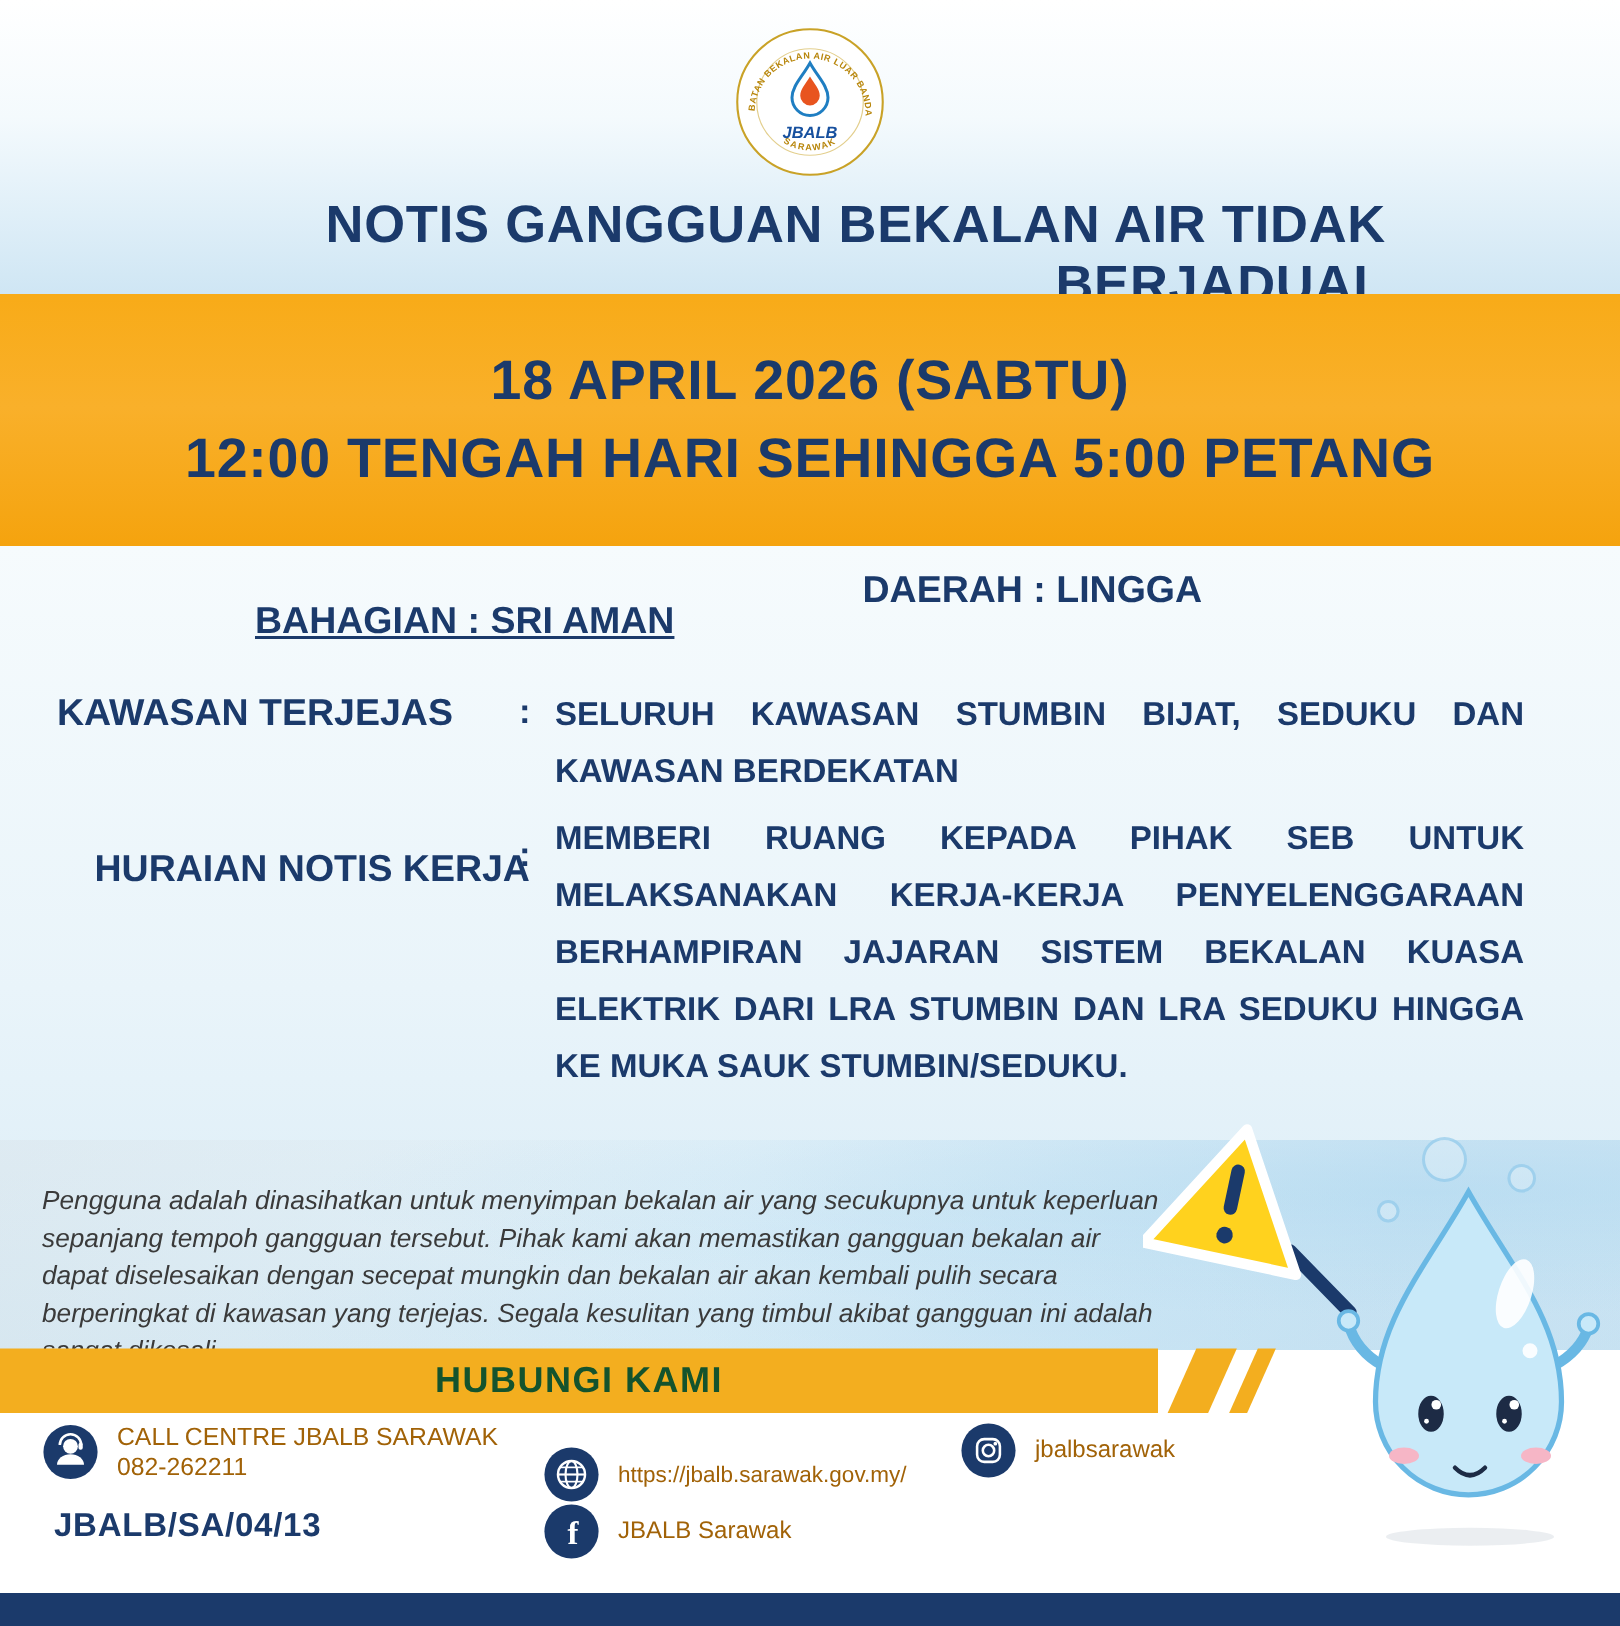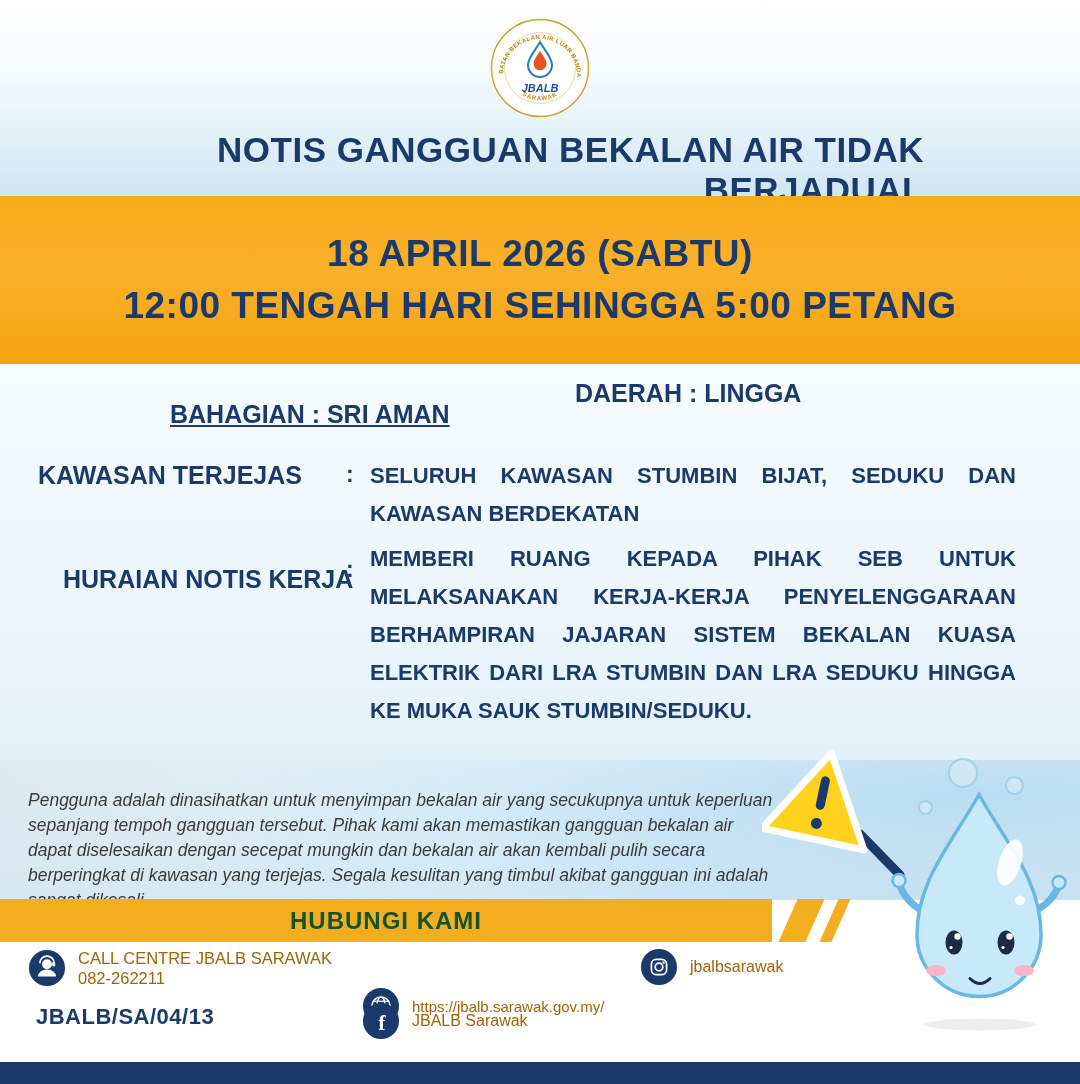--- a/index.html
+++ b/index.html
@@ -64,21 +64,21 @@
   }
   .hubungi-bar span { color:#14532d; font-size:24px; font-weight:bold; letter-spacing:1px; }
   .bar-stripe { position:absolute; top:899px; height:43px; background:#f3ae1f; transform:skewX(-24deg); }
   .bar-stripe.s1 { left:788px; width:27px; }
   .bar-stripe.s2 { left:829px; width:12px; }
   
   .contact-item { position:absolute; display:flex; align-items:center; gap:12px; }
   .contact-item .txt { color:#a16207; font-weight:normal; }
   .cc-item   { left:28px;  top:948px; }
   .cc-item .txt { font-size:16.5px; line-height:20px; }
-  .web-item  { left:362px; top:987px; }
+  .web-item  { left:362px; top:964px; }
   .web-item .txt { font-size:15px; }
   .fb-item   { left:362px; top:1002px; }
   .fb-item .txt { font-size:16px; }
   .ig-item   { left:640px; top:948px; }
   .ig-item .txt { font-size:16px; }
   .reference { position:absolute; left:36px; top:1004px; color:#1b3a6b; font-size:22px; font-weight:bold; letter-spacing:0.5px; }
   .icon-circle { width:38px; height:38px; flex:0 0 38px; }
   
   .mascot { position:absolute; left:888px; top:780px; width:182px; height:255px; }
   .bottom-bar { position:absolute; left:0; top:1062px; width:1080px; height:22px; background:#1b3a6b; }

